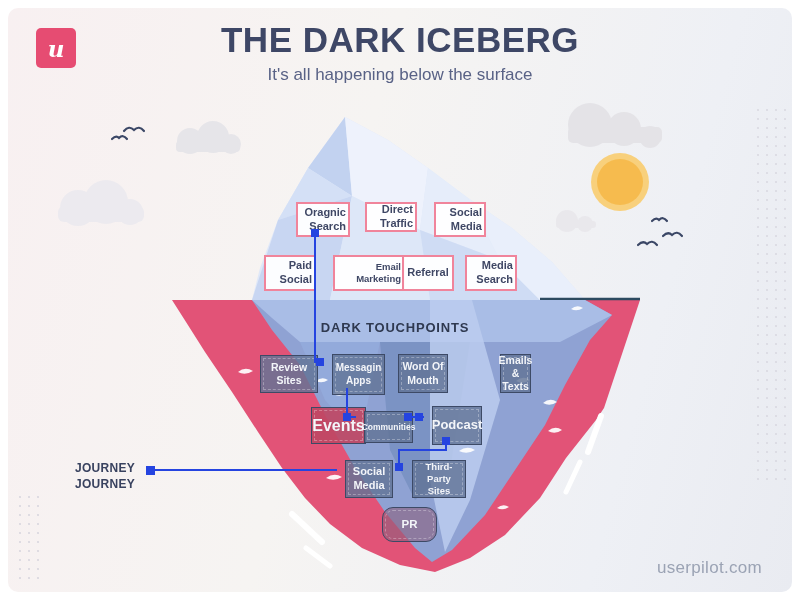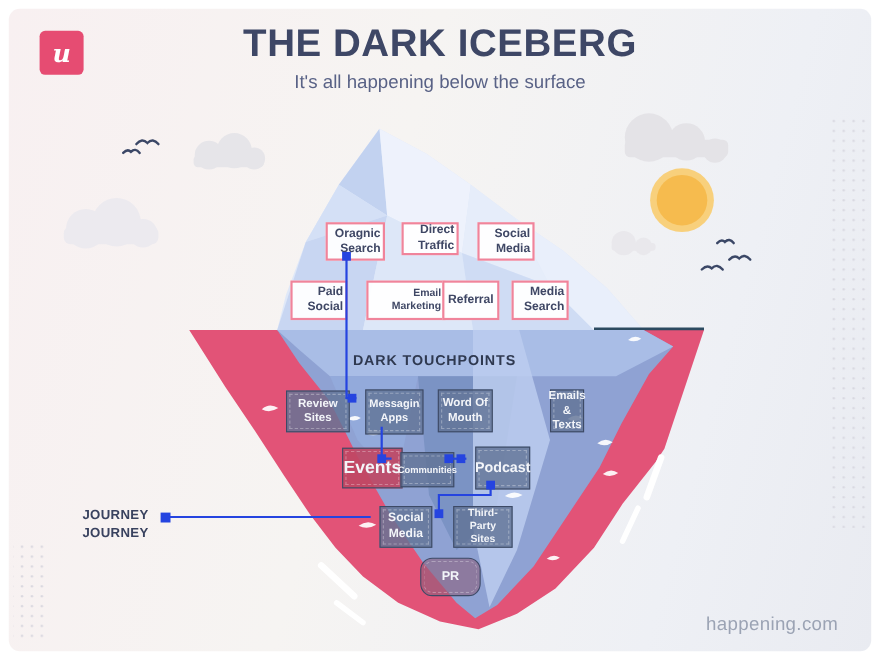--- a/index.html
+++ b/index.html
@@ -182,14 +182,14 @@
       <rect x="316" y="358" width="8" height="8"></rect>
       <rect x="343" y="413" width="8" height="8"></rect>
       <rect x="404" y="413" width="8" height="8"></rect>
       <rect x="415" y="413" width="8" height="8"></rect>
       <rect x="442" y="437" width="8" height="8"></rect>
       <rect x="395" y="463" width="8" height="8"></rect>
       <rect x="146" y="466" width="9" height="9"></rect>
     </g>
   </svg>
 
-  <div class="abs website z2">happening.com</div>
+  <div class="abs website z2">userpilot.com</div>
 </div>
 
 </body></html>

